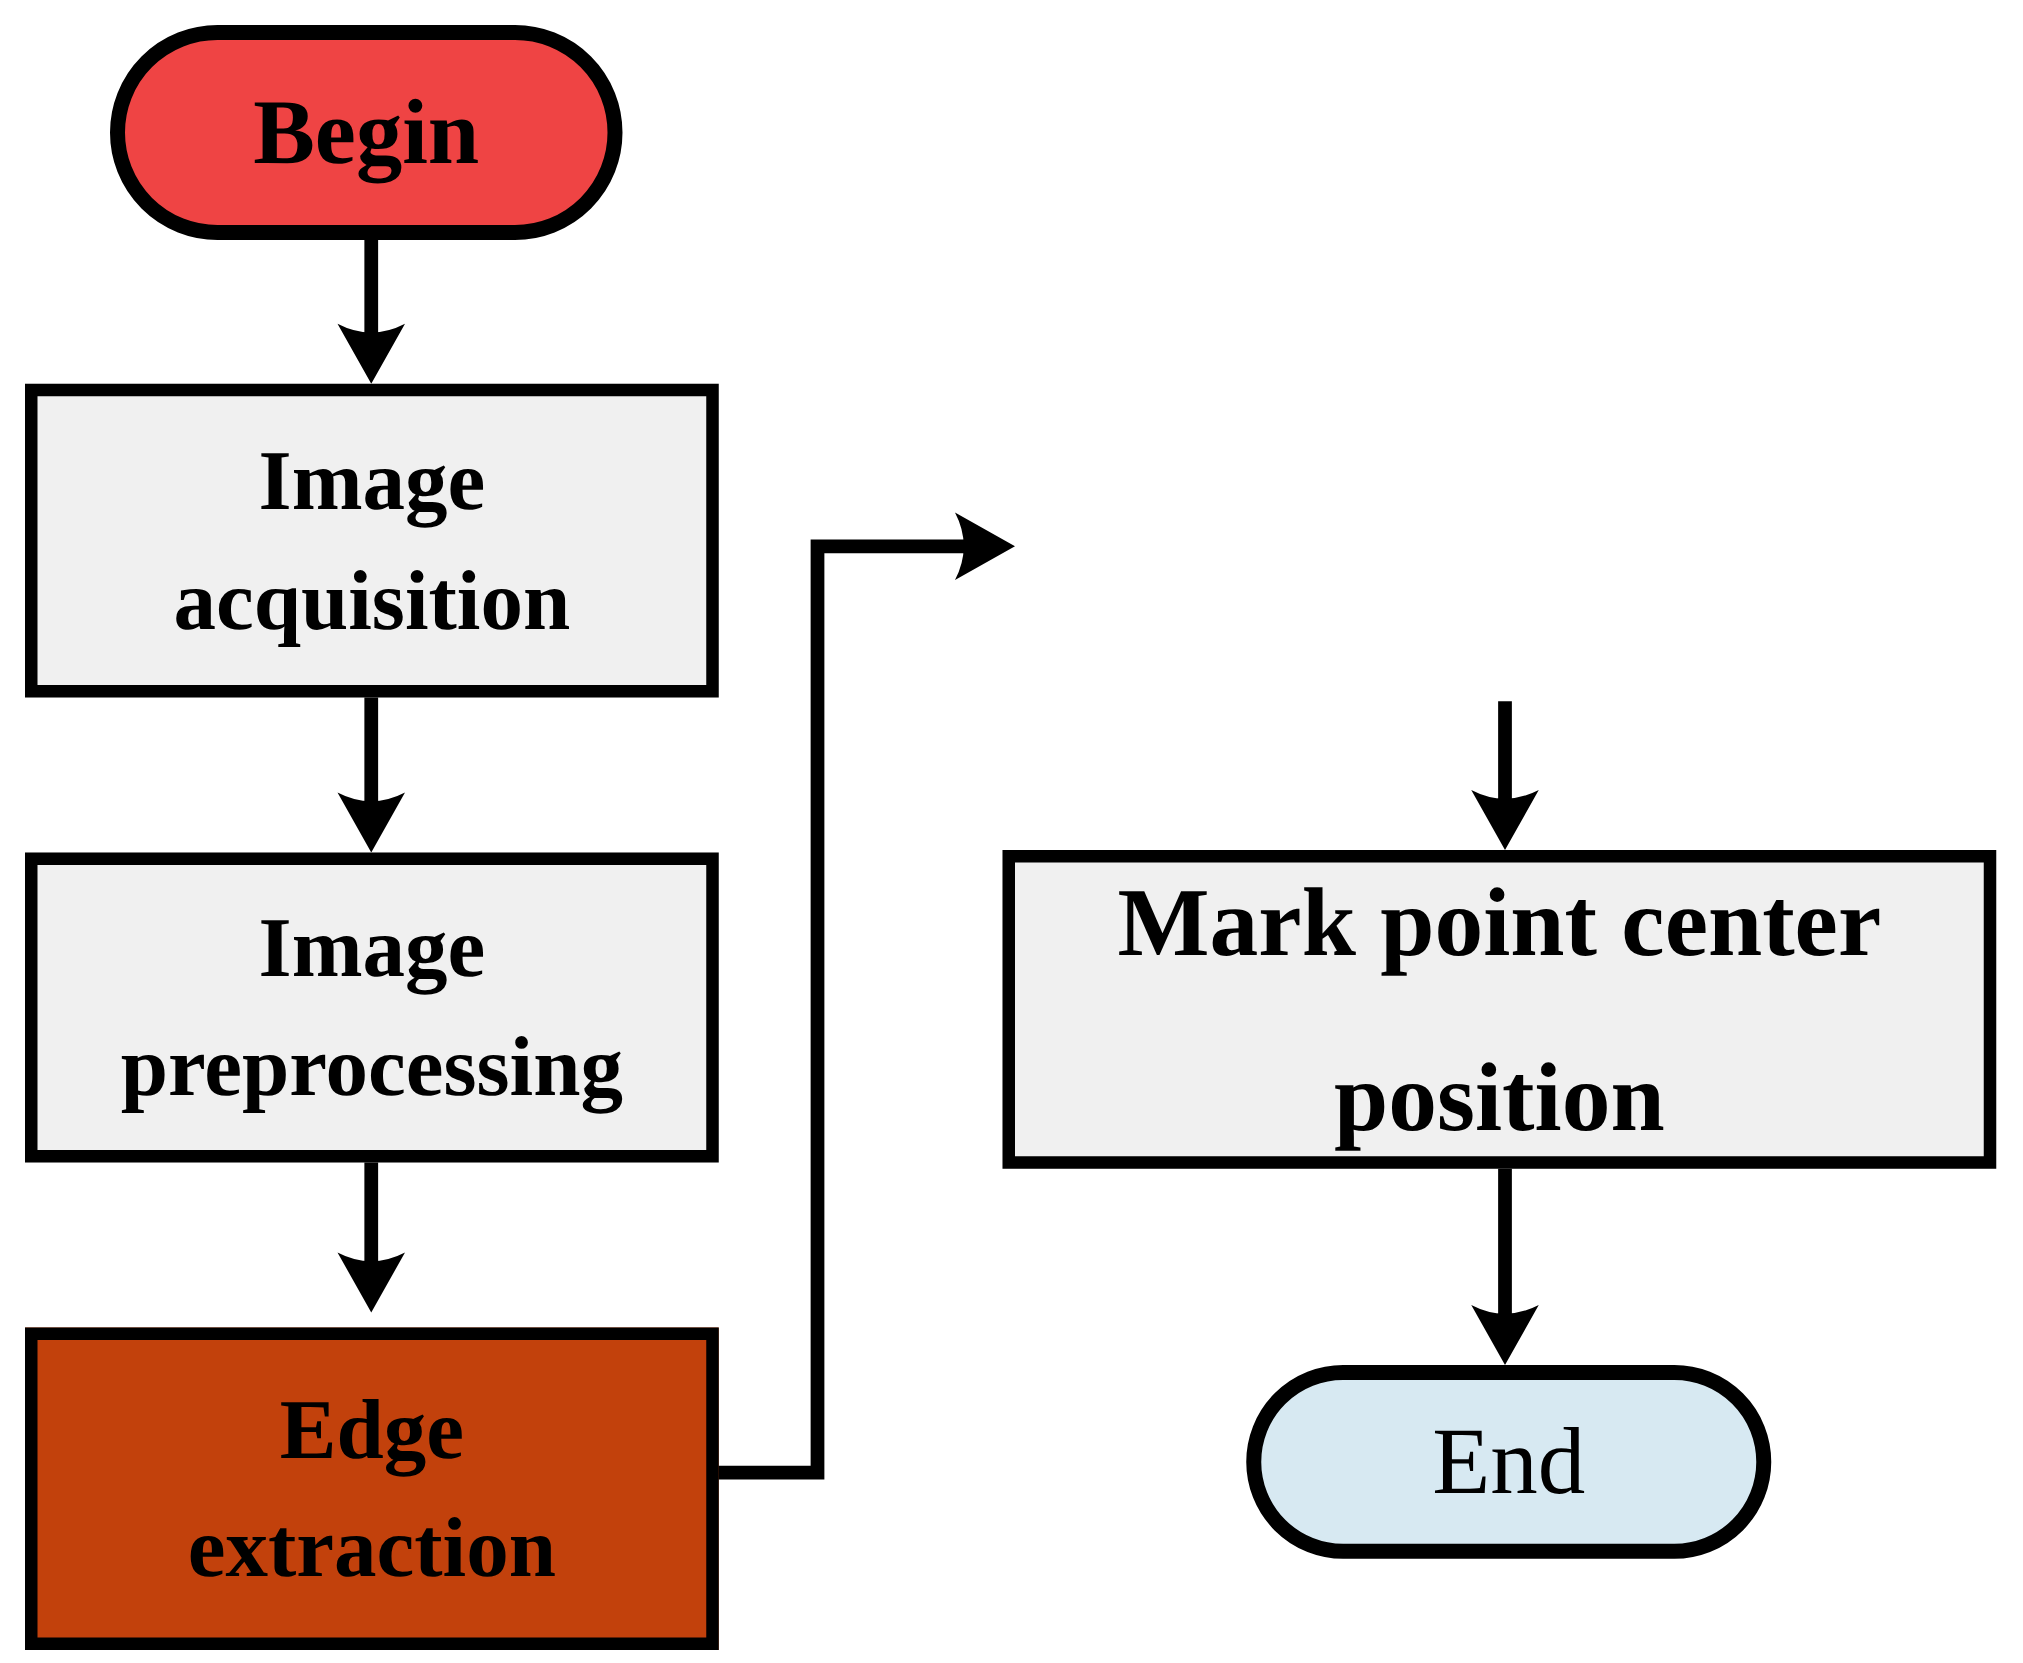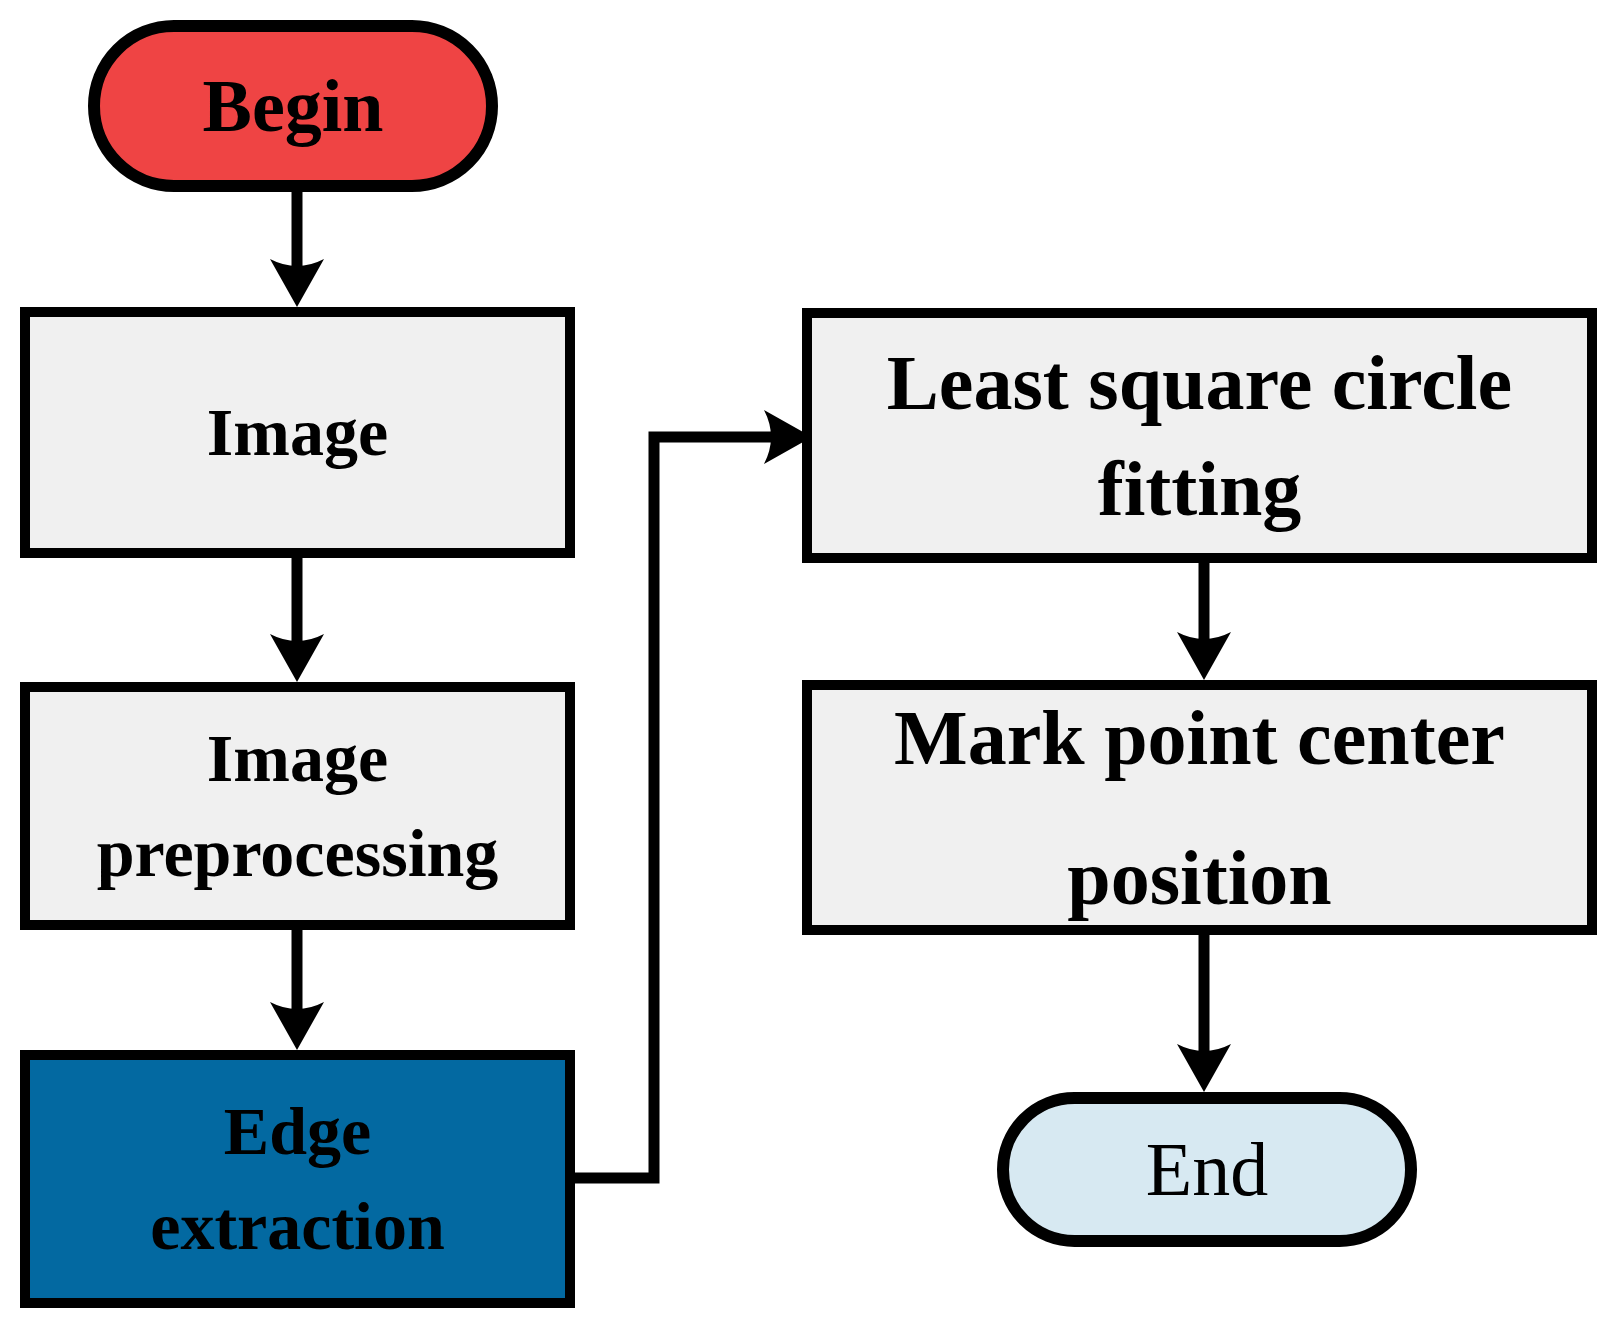--- a/index.html
+++ b/index.html
@@ -94,36 +94,33 @@
       <path class="head" d="M1204,1092 L1177,1044 Q1204,1058 1231,1044 Z"></path>
     </g>
   </svg>
 
   <div class="node terminator n-begin" style="background: #ef4444;">
     <span class="line">Begin</span>
   </div>
 
   <div class="node n-acq" style="background: rgb(240, 240, 240);">
     <span class="line">Image</span>
+    <span class="line">acquisition</span>
   </div>
 
   <div class="node n-pre" style="background: rgb(240, 240, 240);">
     <span class="line">Image</span>
     <span class="line">preprocessing</span>
   </div>
 
-  <div class="node n-edge" style="background: #0369a1;">
+  <div class="node n-edge" style="background: #c2410c; margin-top: 12px;">
     <span class="line">Edge</span>
     <span class="line">extraction</span>
   </div>
 
-  <div class="node n-lsq" style="background: rgb(240, 240, 240);">
-    <span class="line">Least square circle</span>
-    <span class="line">fitting</span>
-  </div>
 
   <div class="node n-mark" style="background: rgb(240, 240, 240);">
     <span class="line">Mark point center</span>
     <span class="line">position</span>
   </div>
 
   <div class="node terminator n-end" style="background: rgb(215, 233, 242);">
     <span class="line">End</span>
   </div>
 

